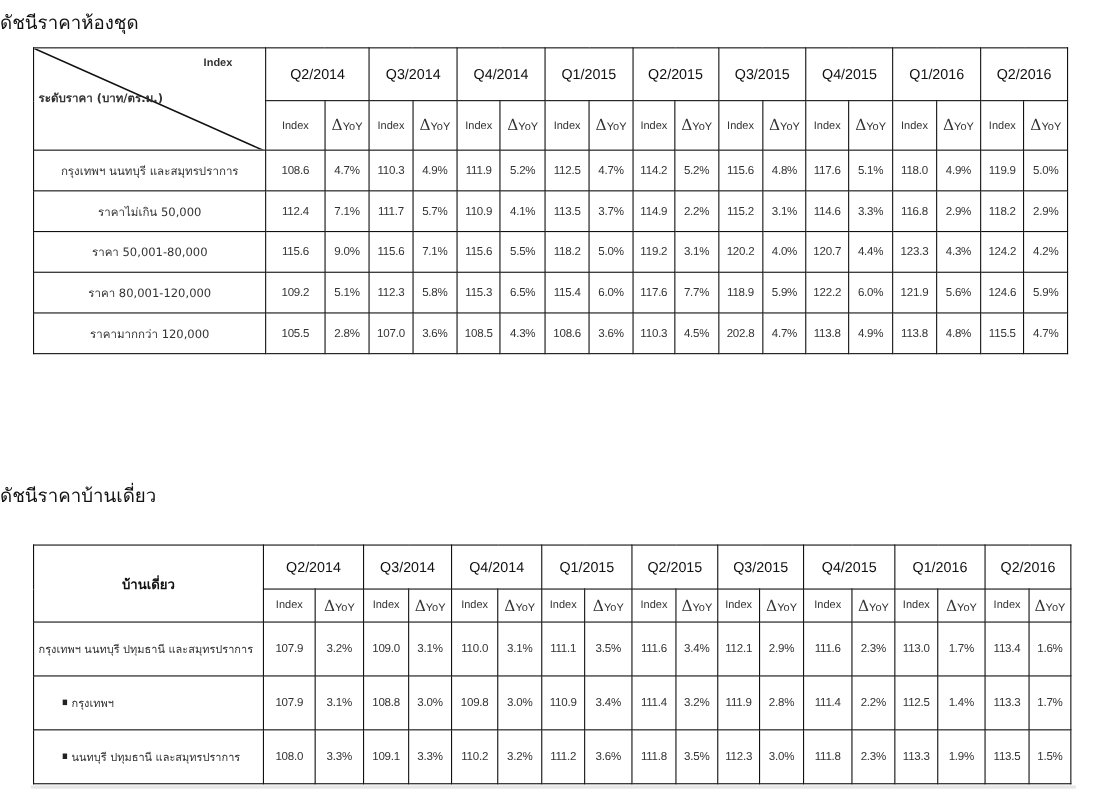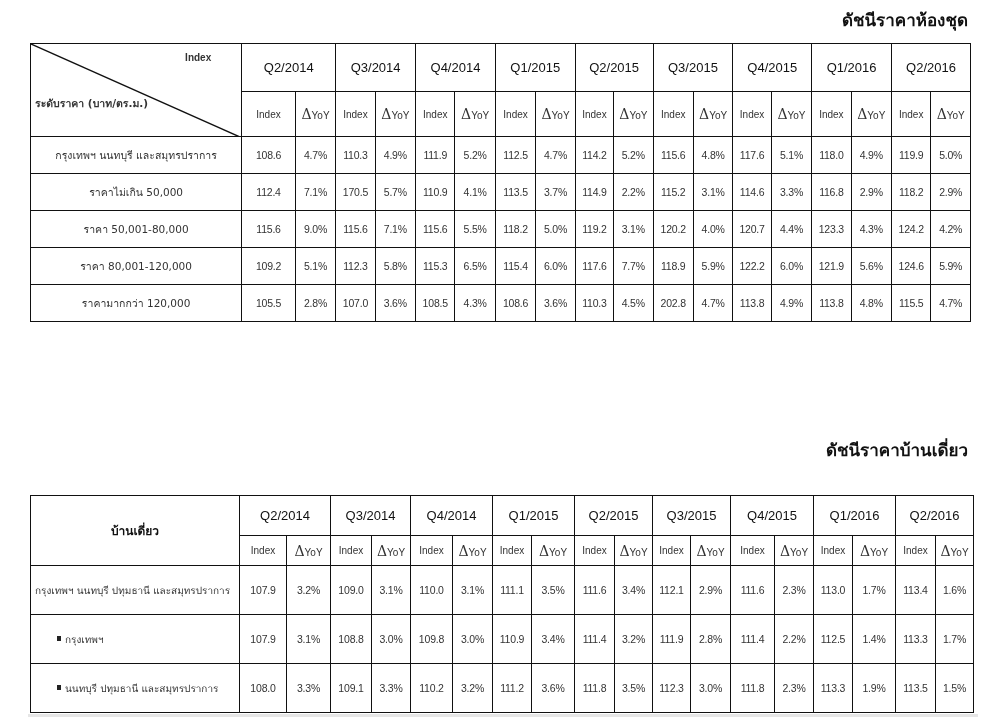--- a/index.html
+++ b/index.html
@@ -1,19 +1,19 @@
 <!DOCTYPE html>
 <html><head>
 <meta charset="utf-8">
 <style>
   html, body { margin: 0; padding: 0; background: #ffffff; }
   body { width: 1005px; height: 717px; position: relative; overflow: hidden;
          font-family: "Liberation Sans", "DejaVu Sans", sans-serif; color: #222; }
-  .title { position: absolute; left: 0; width: 968px; text-align: right;
-           font-family: "DejaVu Sans", sans-serif; font-weight: bold; font-size: 17px; color: #111; }
+  .title { position: absolute; left: 0; width: 968px; text-align: left;
+           font-family: "DejaVu Sans", sans-serif; font-weight: normal; font-size: 17px; color: #111; }
   #t1-title { top: 6px; }
   #t2-title { top: 436px; }
   table { position: absolute; border-collapse: collapse; table-layout: fixed; }
   td, th { border: 1.5px solid #111; text-align: center; vertical-align: middle; padding: 0; overflow: hidden; white-space: nowrap; }
   th.q { font-family: "Liberation Sans", sans-serif; font-weight: normal; font-size: 13px; color: #111; }
   th.sub { font-weight: normal; font-size: 10px; color: #333; }
   th.sub .delta { font-size: 14px; font-family: "DejaVu Serif", serif; }
   th.sub .yoy { font-size: 10px; }
   td.v { font-size: 10.5px; color: #333; letter-spacing: -0.2px; }
   td.lbl { font-family: "DejaVu Sans", sans-serif; font-size: 10.5px; color: #333; }
@@ -21,21 +21,21 @@
   #table1 .h1 { height: 48px; }
   #table1 .h2 { height: 45px; }
   #table1 .row { height: 37px; }
   #table2 { left: 30px; top: 495px; width: 941px; }
   #table2 .h1 { height: 40px; }
   #table2 .h2 { height: 30px; }
   #table2 .row { height: 49px; padding-left: 16px; }
   .corner { position: relative; }
   .corner svg { position: absolute; left: 0; top: 0; }
   .corner .ci { position: absolute; right: 30px; top: 8px; font-size: 10px; color: #333; }
-  .corner .cl { position: absolute; left: 4px; bottom: 24px; font-size: 10.5px; color: #333; font-family: "DejaVu Sans", sans-serif; }
+  .corner .cl { position: absolute; left: 4px; bottom: 38px; font-size: 10.5px; color: #333; font-family: "DejaVu Sans", sans-serif; }
   .t2head { font-family: "DejaVu Sans", sans-serif; font-weight: bold; font-size: 12px; color: #111; }
   td.lbl2 { text-align: left; padding-left: 4px; font-family: "DejaVu Sans", sans-serif; font-size: 10px; color: #333; }
   td.lbl2.sub { padding-left: 26px; }
   .bullet { display: inline-block; width: 4px; height: 5px; background: #222; margin-right: 4px; vertical-align: 2px; }
   .shade { position: absolute; left: 28px; top: 714px; width: 950px; height: 3px; background: #e6e6e6; }
 </style>
 </head>
 <body>
 
 <div id="t1-title" class="title">ดัชนีราคาห้องชุด</div>
@@ -119,21 +119,21 @@
         <td class="v">5.1%</td>
         <td class="v">118.0</td>
         <td class="v">4.9%</td>
         <td class="v">119.9</td>
         <td class="v">5.0%</td>
       </tr>
       <tr class="row">
         <td class="lbl">ราคาไม่เกิน 50,000</td>
         <td class="v">112.4</td>
         <td class="v">7.1%</td>
-        <td class="v">170.5</td>
+        <td class="v">111.7</td>
         <td class="v">5.7%</td>
         <td class="v">110.9</td>
         <td class="v">4.1%</td>
         <td class="v">113.5</td>
         <td class="v">3.7%</td>
         <td class="v">114.9</td>
         <td class="v">2.2%</td>
         <td class="v">115.2</td>
         <td class="v">3.1%</td>
         <td class="v">114.6</td>

